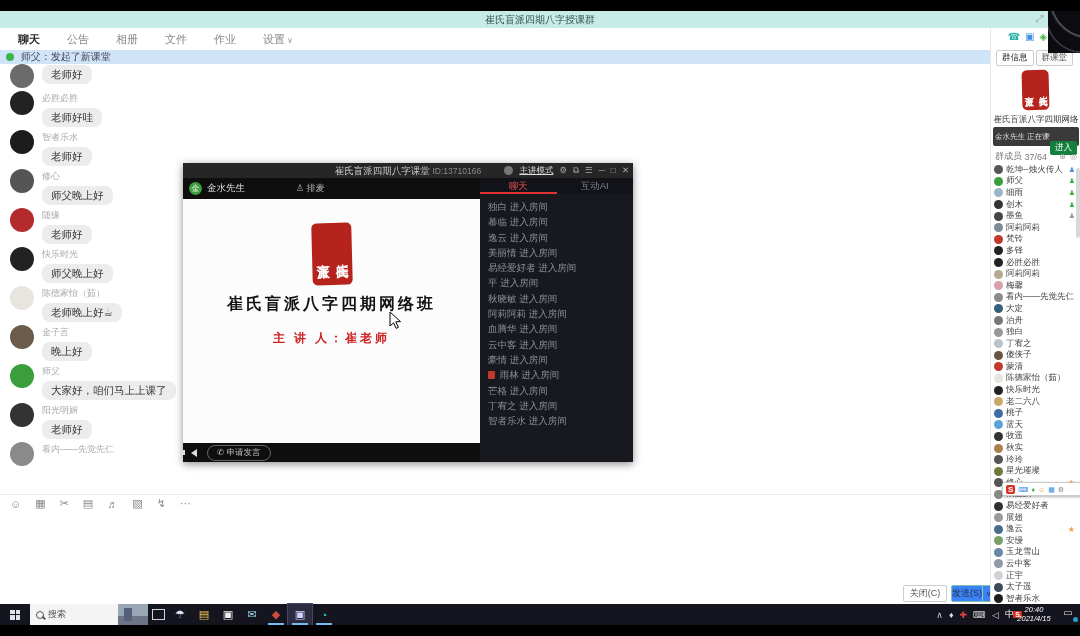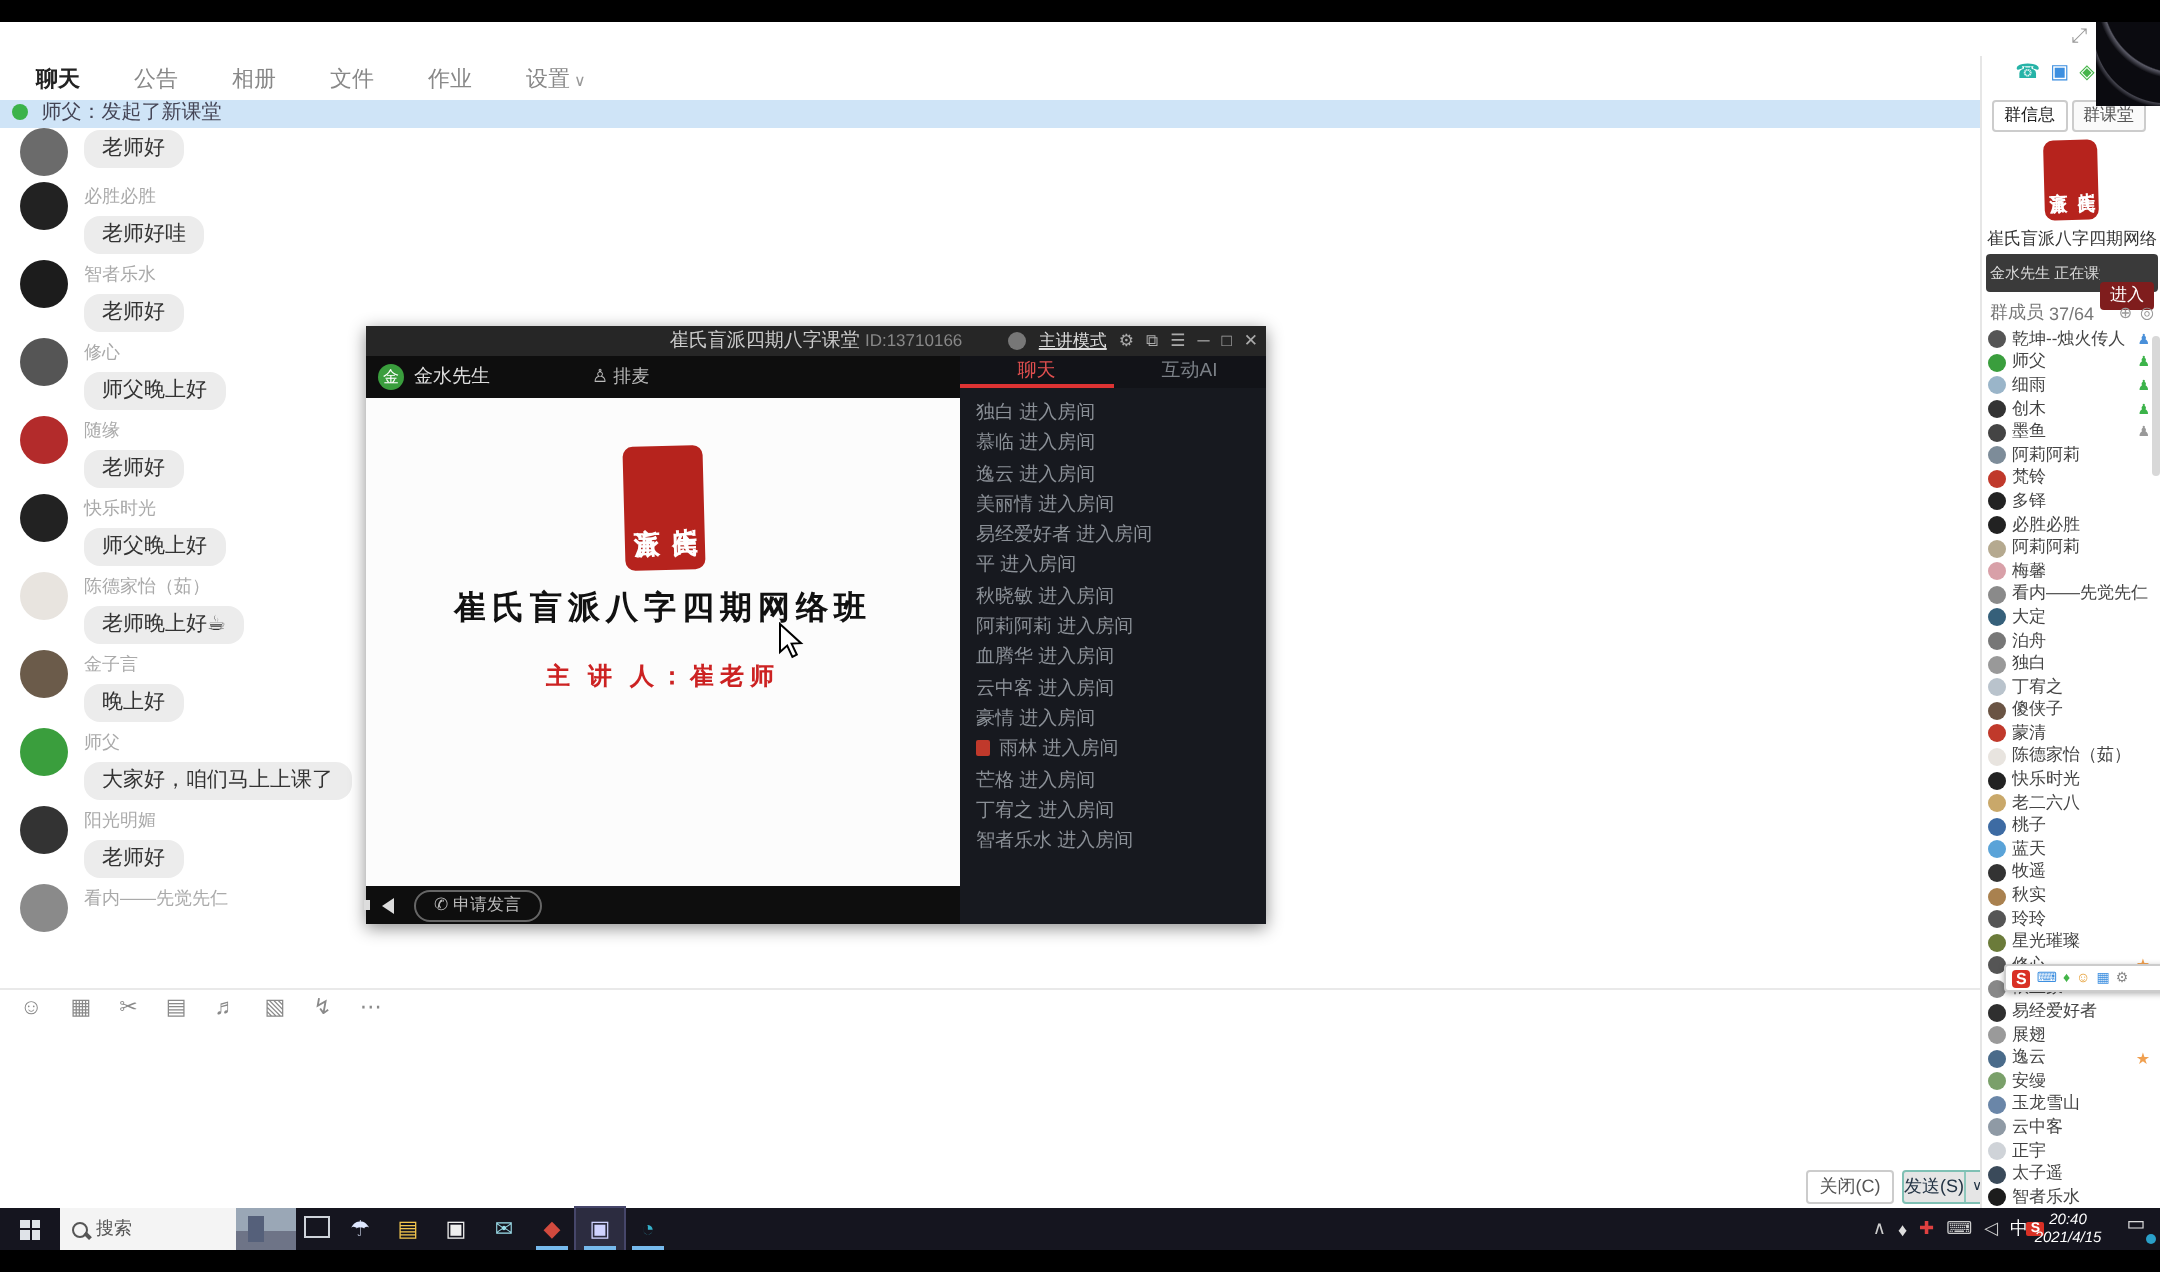--- a/index.html
+++ b/index.html
@@ -31,40 +31,40 @@
     color:#333;max-width:165px;line-height:13px;}
   
   .chat-tools{position:absolute;left:0;top:483px;width:985px;height:17px;border-top:1px solid #e9e9e9;
     display:flex;align-items:center;gap:14px;padding-left:10px;font-size:11px;color:#8a8a8a;}
   .chat-tools .ti{cursor:default;}
   .tools-right{position:absolute;right:18px;top:2px;display:flex;gap:10px;color:#999;font-size:10px;}
   .inputarea{position:absolute;left:0;top:501px;width:985px;height:70px;background:#fff;}
   .btnrow{position:absolute;top:574px;left:0;width:985px;height:16px;}
   .btn-close{position:absolute;left:903px;top:0;width:42px;height:15px;border:1px solid #ccc;background:#fff;
     font-size:9px;color:#555;text-align:center;line-height:15px;border-radius:2px;}
-  .btn-send{position:absolute;left:951px;top:0;width:42px;height:15px;background:#e5e5e5;border:1px solid #7fc0b4;
+  .btn-send{position:absolute;left:951px;top:0;width:42px;height:15px;background:#3b82f6;border:1px solid #7fc0b4;
     font-size:9px;color:#234;text-align:center;line-height:15px;border-radius:2px;display:flex;}
   .btn-send .lbl{flex:1;}
   .btn-send .dd{width:11px;border-left:1px solid #8ec7bc;font-size:7px;line-height:15px;}
   
   .sidebar{position:absolute;left:990px;top:17px;width:90px;height:597px;background:#fff;border-left:1px solid #e6e6e6;}
   .sb-icons{position:absolute;top:3px;right:5px;display:flex;gap:5px;font-size:10px;align-items:center;}
   .sb-tabs{position:absolute;top:22px;left:5px;display:flex;gap:2px;}
   .sb-tab{font-size:8.5px;color:#555;border:1px solid #ccc;background:#fafafa;padding:1px 5px;border-radius:2px;}
   .sb-tab.on{background:#fff;color:#222;}
   .seal{background:#b6231d;border-radius:5px;display:flex;flex-direction:row-reverse;justify-content:center;
     align-items:center;gap:1px;transform:rotate(-1.5deg);}
   .seal .col{color:#fff;writing-mode:vertical-rl;text-orientation:upright;letter-spacing:1px;font-weight:bold;}
   .sb-seal{position:absolute;top:42px;left:31px;width:27px;height:40px;}
   .sb-seal .col{font-size:9px;}
   .sb-gname{position:absolute;top:86px;left:0;width:100%;text-align:center;font-size:8.5px;color:#333;}
   .sb-live{position:absolute;top:99px;left:2px;right:2px;height:19px;background:#3a3a3a;border-radius:2px;
     display:flex;align-items:center;padding:0 2px;}
   .sb-live .txt{color:#ddd;font-size:7.5px;flex:1;white-space:nowrap;overflow:hidden;}
-  .sb-live .go{background:#7f1d1d;color:#fff;font-size:8.5px;padding:1px 5px;border-radius:2px;margin-top:22px;}
+  .sb-live .go{background:#15803d;color:#fff;font-size:8.5px;padding:1px 5px;border-radius:2px;margin-top:22px;}
   .sb-memhdr{position:absolute;top:122px;left:4px;right:4px;font-size:9px;color:#777;display:flex;align-items:center;}
   .sb-memhdr .hic{margin-left:4px;font-size:8px;color:#999;}
   .sb-memhdr .sp{flex:1;}
   .memlist{position:absolute;top:136px;left:3px;right:6px;bottom:0;overflow:hidden;}
   .mem{display:flex;align-items:center;height:11.6px;}
   .mem .mav{width:9px;height:9px;border-radius:50%;background:#999;margin-right:3px;flex:0 0 9px;}
   .mem .mnm{font-size:8.5px;color:#444;white-space:nowrap;overflow:hidden;flex:1;}
   .mem .badge{font-size:7px;margin-left:2px;}
   .mem .badge.owner{color:#4a90d9;}
   .mem .badge.admin{color:#3cb34a;}
@@ -145,20 +145,23 @@
   .action{position:absolute;right:4px;top:3px;width:16px;height:14px;color:#ddd;font-size:10px;text-align:center;}
   .action .bdg{position:absolute;right:-2px;bottom:-1px;width:5px;height:5px;border-radius:50%;background:#2aa0c9;}
   
   .cursor{position:absolute;left:389px;top:300px;z-index:60;}
 </style>
 </head>
 <body>
 
 <div class="screen">
 
+  <div class="titlebar">
+    <span>崔氏盲派四期八字授课群</span>
+  </div>
   <div class="corner-art"></div>
 
   <div class="menubar">
     <span class="mi">聊天</span>
     <span class="mi">公告</span>
     <span class="mi">相册</span>
     <span class="mi">文件</span>
     <span class="mi">作业</span>
     <span class="mi"><span>设置</span><span class="chev">∨</span></span>
   </div>

